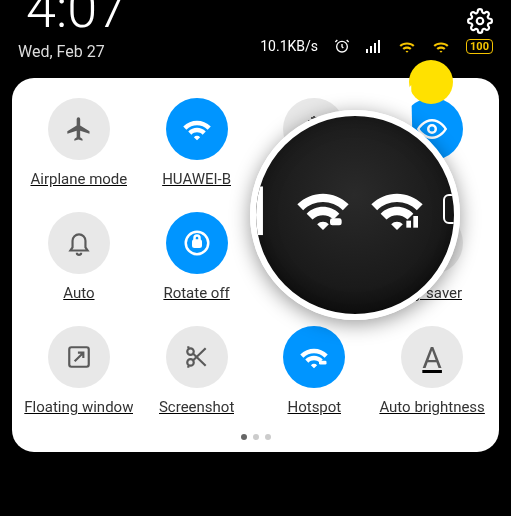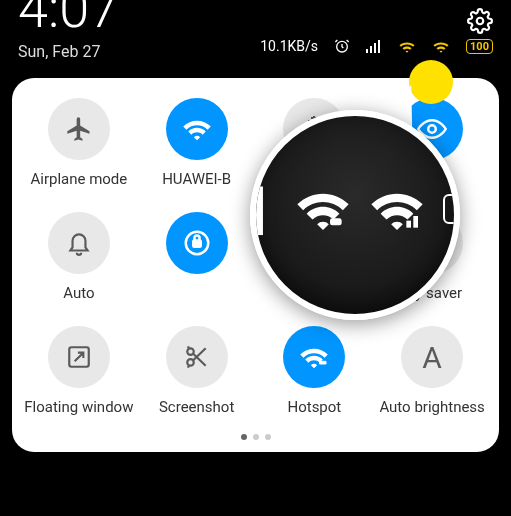--- a/index.html
+++ b/index.html
@@ -6,21 +6,21 @@
   body {
     width: 511px;
     height: 516px;
     background: #000;
     font-family: -apple-system, Roboto, sans-serif;
     position: relative;
     overflow: hidden;
   }
   .statusbar {
     color: #fff;
-    padding: 0 18px;
+    padding: 0 26px;
     position: relative;
     height: 62px;
   }
   .clock {
     font-size: 54px;
     font-weight: 300;
     line-height: 1;
     position: relative;
     top: -18px;
   }
@@ -66,20 +66,21 @@
     background: #fff;
     margin: 16px 12px 0;
     border-radius: 22px;
     padding: 20px 8px 12px;
     position: relative;
   }
   .grid {
     display: grid;
     grid-template-columns: repeat(4, 1fr);
     gap: 24px 0;
+    text-decoration: underline;
   }
   .tile {
     display: flex;
     flex-direction: column;
     align-items: center;
     gap: 10px;
     overflow: hidden;
   }
   .circle {
     width: 62px;
@@ -152,21 +153,21 @@
     transform: rotate(18deg);
     z-index: 4;
   }
   svg { display: block; }
 </style>
 </head>
 <body>
 
 <div class="statusbar">
   <div class="clock">4:07</div>
-  <div class="date">Sun, Feb 27</div>
+  <div class="date">Wed, Feb 27</div>
   <div class="status-right">
     <span class="gear">
       <svg width="26" height="26" viewBox="0 0 24 24" fill="none" stroke="#fff" stroke-width="2">
           <circle cx="12" cy="12" r="3"></circle>
           <path d="M19.4 15a1.65 1.65 0 0 0 .33 1.82l.06.06a2 2 0 1 1-2.83 2.83l-.06-.06a1.65 1.65 0 0 0-1.82-.33 1.65 1.65 0 0 0-1 1.51V21a2 2 0 0 1-4 0v-.09a1.65 1.65 0 0 0-1-1.51 1.65 1.65 0 0 0-1.82.33l-.06.06a2 2 0 1 1-2.83-2.83l.06-.06a1.65 1.65 0 0 0 .33-1.82 1.65 1.65 0 0 0-1.51-1H3a2 2 0 0 1 0-4h.09a1.65 1.65 0 0 0 1.51-1 1.65 1.65 0 0 0-.33-1.82l-.06-.06a2 2 0 1 1 2.83-2.83l.06.06a1.65 1.65 0 0 0 1.82.33h0a1.65 1.65 0 0 0 1-1.51V3a2 2 0 0 1 4 0v.09a1.65 1.65 0 0 0 1 1.51 1.65 1.65 0 0 0 1.82-.33l.06-.06a2 2 0 1 1 2.83 2.83l-.06.06a1.65 1.65 0 0 0-.33 1.82v0a1.65 1.65 0 0 0 1.51 1H21a2 2 0 0 1 0 4h-.09a1.65 1.65 0 0 0-1.51 1z"></path>
         </svg>
     </span>
   </div>
   <div class="status-row2">
     <span>10.1KB/s</span>
@@ -252,20 +253,21 @@
     </div>
 
     <div class="tile">
       <div class="circle on">
         <svg width="30" height="30" viewBox="0 0 24 24" fill="none" stroke="#fff" stroke-width="2">
             <circle cx="12" cy="12" r="9"></circle>
             <rect x="9" y="10" width="6" height="5" rx="1" fill="#fff"></rect>
             <path d="M10 10V8a2 2 0 0 1 4 0v2"></path>
           </svg>
       </div>
+      <span class="tile-label">Rotate off</span>
     </div>
 
     <div class="tile">
       <div class="circle off"></div>
       <span class="tile-label"></span>
     </div>
 
     <div class="tile">
       <div class="circle off"></div>
       <span class="tile-label">ery saver</span>

